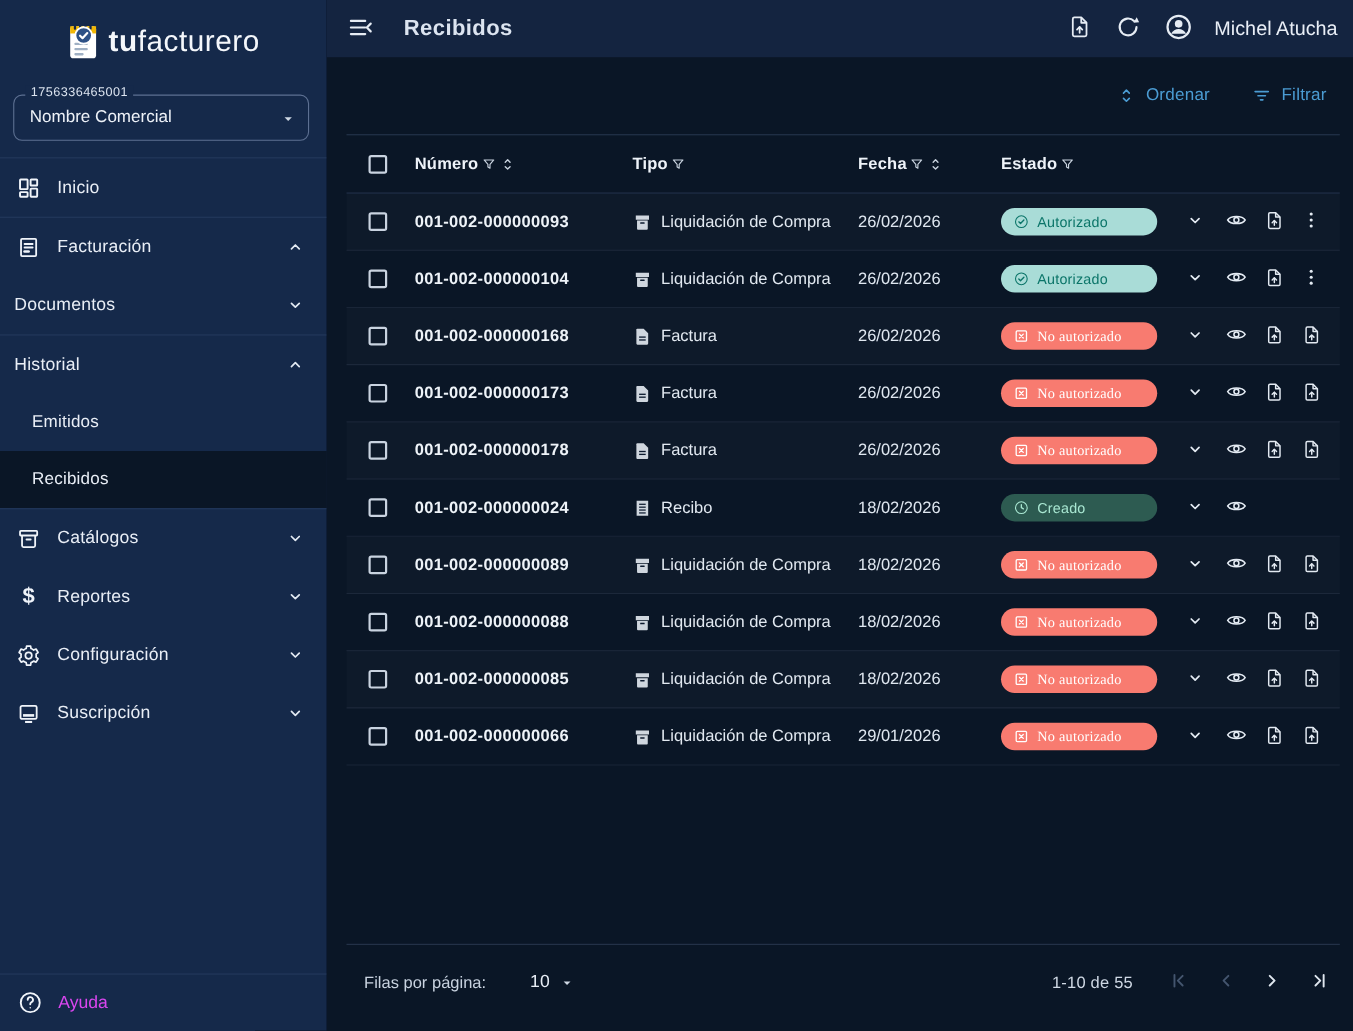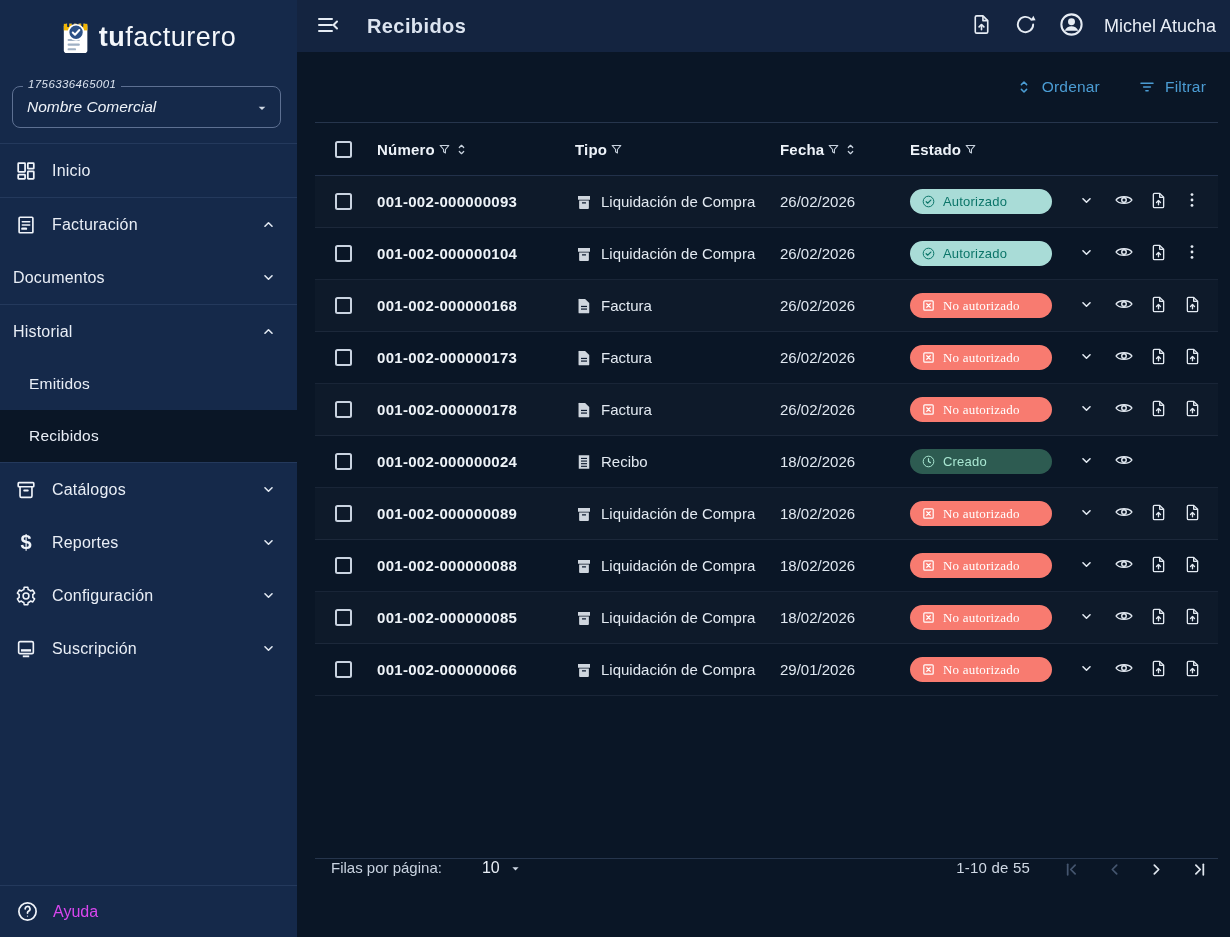--- a/index.html
+++ b/index.html
@@ -10,21 +10,21 @@
   
   .sidebar { width:297px; min-width:297px; background:#15294a; display:flex; flex-direction:column; color:#e9eef6; }
   .logo { height:74px; display:flex; align-items:center; justify-content:center; gap:6px; }
   .logo-badge { width:32px; height:38px; display:inline-block; }
   .logo-badge svg { width:100%; height:100%; }
   .logo-text { font-size:27px; color:#f4f7fb; letter-spacing:.5px; }
   .logo-text b { font-weight:800; }
   .logo-text span { font-weight:400; }
 
   .company-select { position:relative; margin:12px 16px 15px 12px; height:42px; border:1.5px solid #5d7092;
-    border-radius:8px; display:flex; align-items:center; padding:0 34px 0 14px; cursor:pointer;font-style:italic; }
+    border-radius:8px; display:flex; align-items:center; padding:0 34px 0 14px; cursor:pointer; }
   .company-legend { position:absolute; top:-9px; left:10px; background:#15294a; padding:0 5px;
     font-size:11.5px; color:#dbe3ef; letter-spacing:.4px; }
   .company-value { font-size:15.5px; color:#eef2f8; }
   .sel-caret { position:absolute; right:10px; top:13px; width:16px; height:16px; color:#cfd8e4; }
   .sel-caret svg { width:100%; height:100%; }
 
   .divider { height:1px; background:#24395c; }
   .nav { display:flex; flex-direction:column; }
   .nav-item { height:53px; display:flex; align-items:center; padding:0 20px 0 14px; cursor:pointer; font-size:16px; }
   .nav-item .nav-icon { width:24px; height:24px; margin-right:14px; color:#f0f4fa; display:flex; align-items:center; justify-content:center; }
@@ -82,21 +82,21 @@
   .badge .b-icon svg { width:100%; height:100%; }
   .badge.autorizado { background:#a9dcd7; color:#0b7569; }
   .badge.no-autorizado { background:#f87b70; color:#ffffff;font-family:Liberation Serif, serif; }
   .badge.creado { background:#2d5b51; color:#a9e7d2; }
   .action { width:100%; height:36px; background:none; border:none; color:#e3eaf2; cursor:pointer; display:flex; align-items:center; justify-content:center; }
   .action svg { width:20px; height:20px; }
   .action.sm svg { width:17px; height:17px; }
   .action.file svg { width:19px; height:19px; }
 
   .content-fill { flex:1; }
-  .tfooter { height:79px; border-top:1px solid #26354c; display:flex; align-items:flex-start; padding:0 8px 10px 16px; }
+  .tfooter { height:79px; border-top:1px solid #26354c; display:flex; align-items:center; padding:0 8px 10px 16px; }
   .rpp-label { font-size:15px; color:#c9d3e0; }
   .rpp-select { display:flex; align-items:center; gap:8px; margin-left:40px; cursor:pointer; background:none; border:none; }
   .rpp-value { font-size:16px; color:#e8eef6; }
   .rpp-caret { width:15px; height:15px; color:#cfd8e4; }
   .rpp-caret svg { width:100%; height:100%; }
   .tfooter .spacer { flex:1; }
   .range-label { font-size:15px; color:#cfd8e4; letter-spacing:.2px; }
   .pager { display:flex; align-items:center; gap:18px; margin-left:30px; }
   .pg-btn { width:24px; height:24px; background:none; border:none; display:flex; align-items:center; justify-content:center; cursor:pointer; }
   .pg-btn svg { width:21px; height:21px; }

